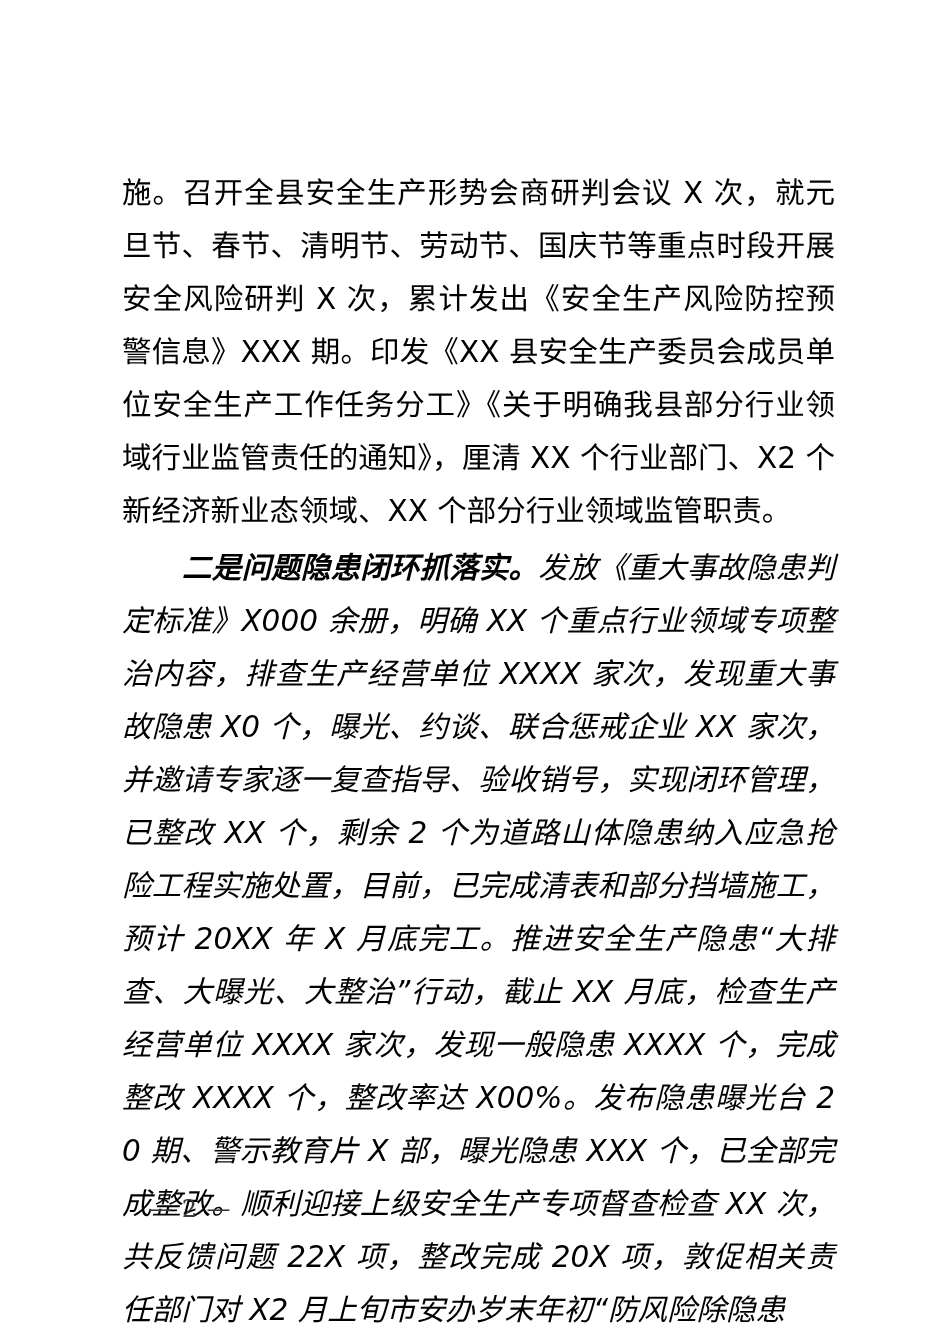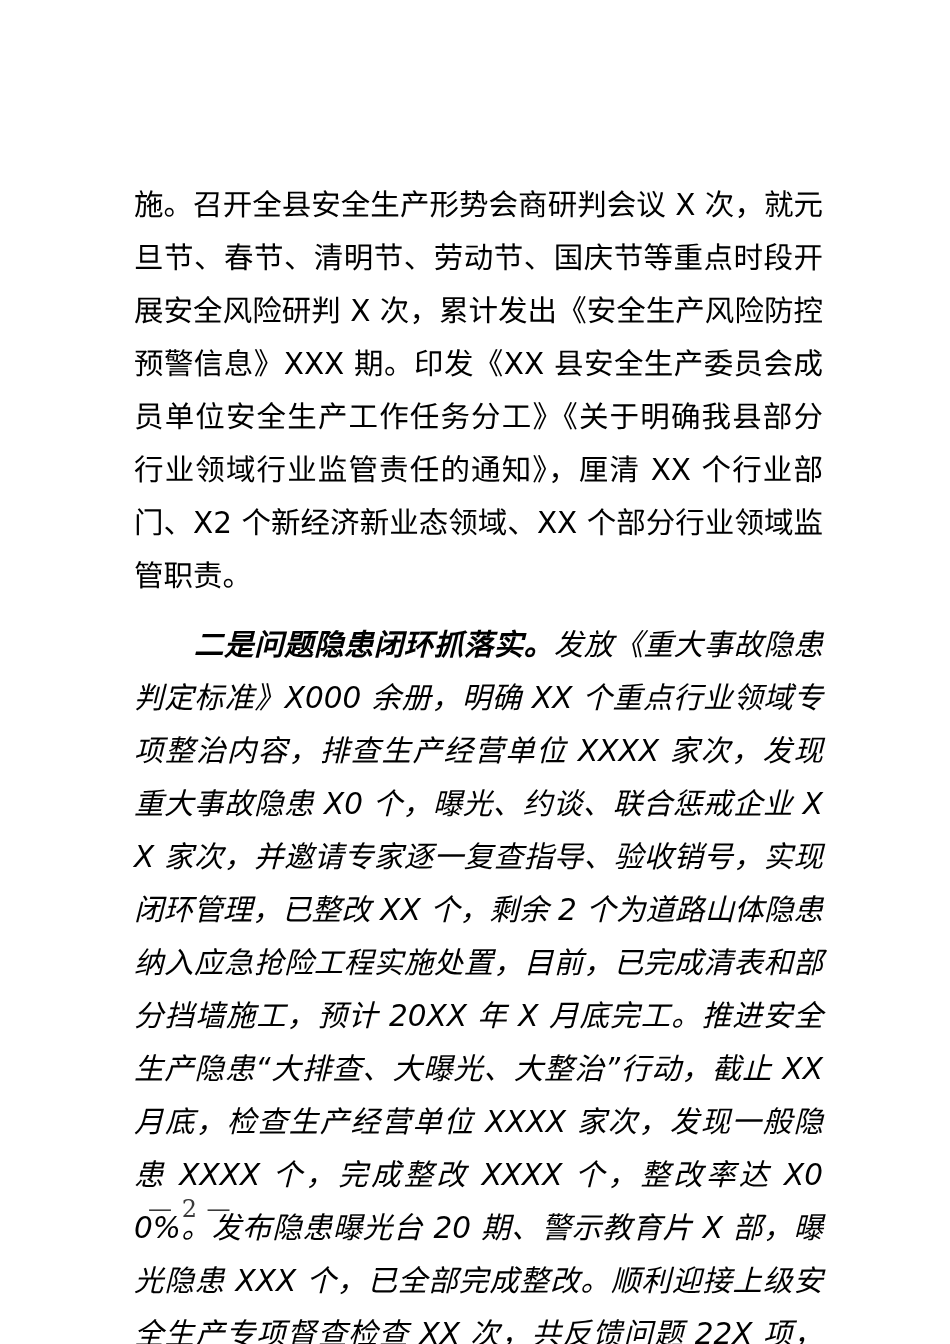--- a/index.html
+++ b/index.html
@@ -19,21 +19,21 @@
     overflow: hidden;
     box-sizing: border-box;
   }
   .page-body {
     position: absolute;
     left: 118px;
     top: 163px;
     width: 721px;
   }
   .para {
-    margin: 16px;
+    margin: 4px;
     font-size: 29.5px;
     line-height: 53px;
     color: #000000;
     text-align: justify;
     text-justify: inter-character;
     letter-spacing: 0px;
     word-break: break-all;
     text-align-last: left;
   }
   .para.indent-2 {

